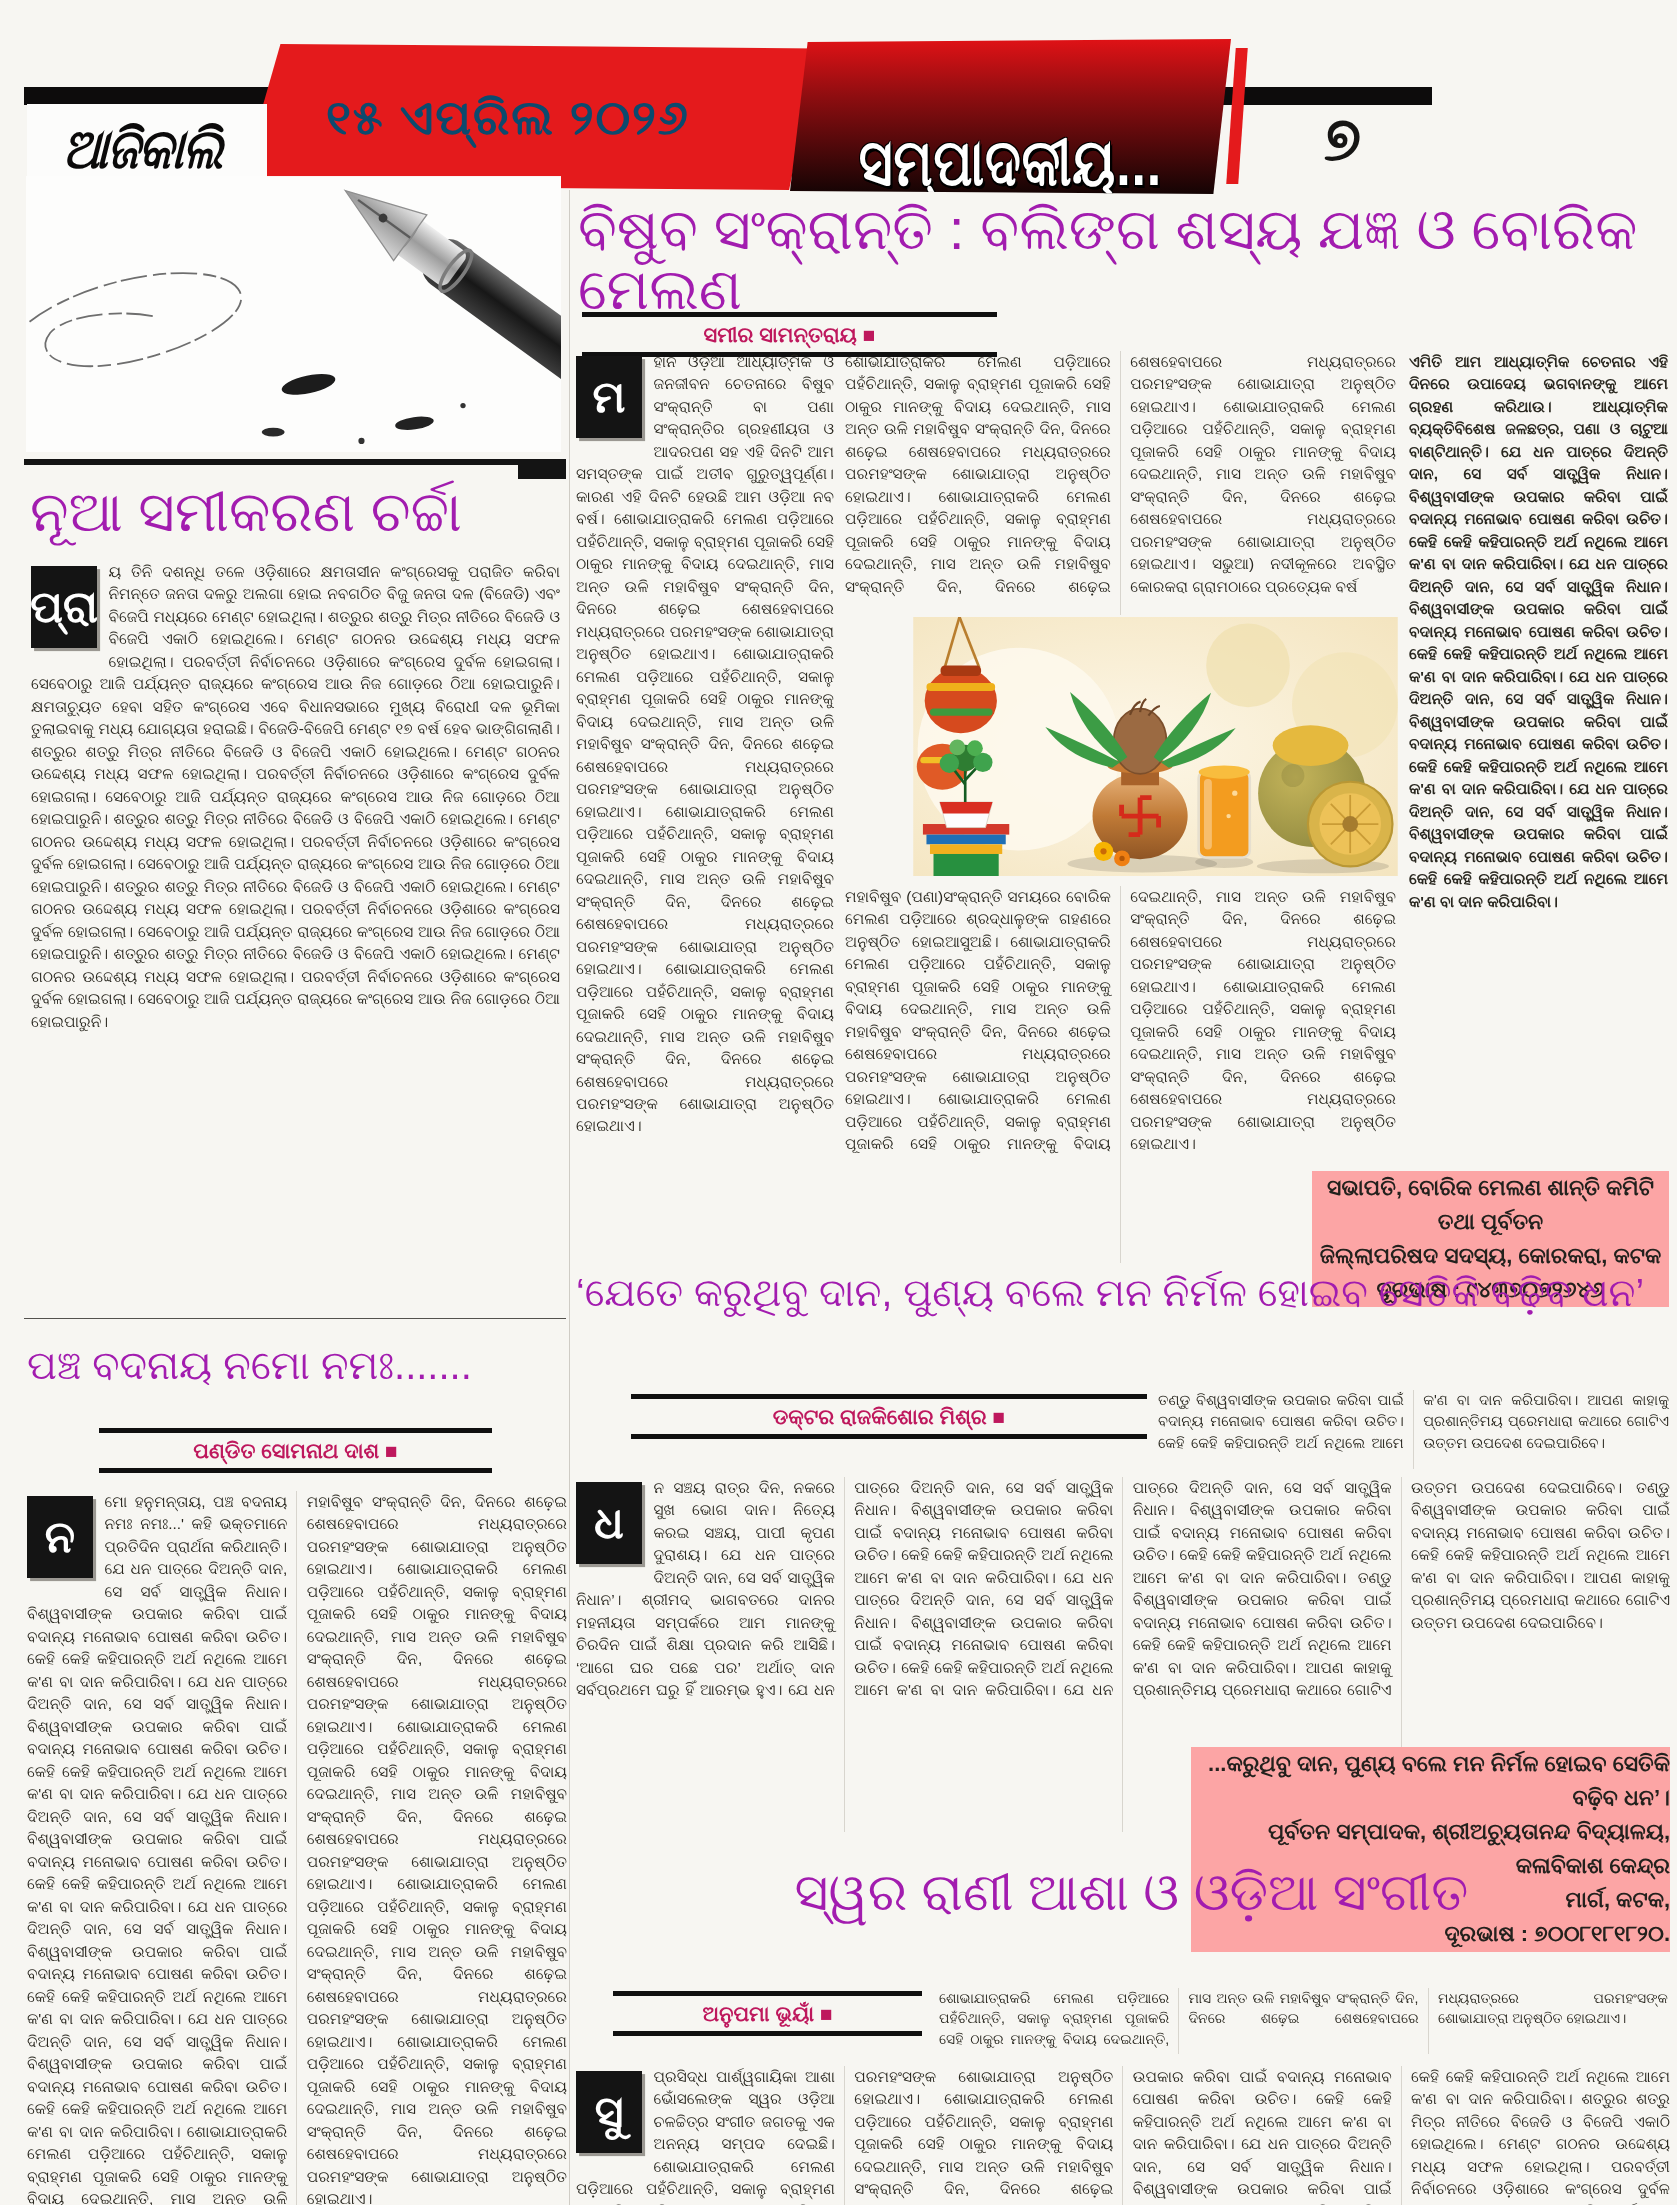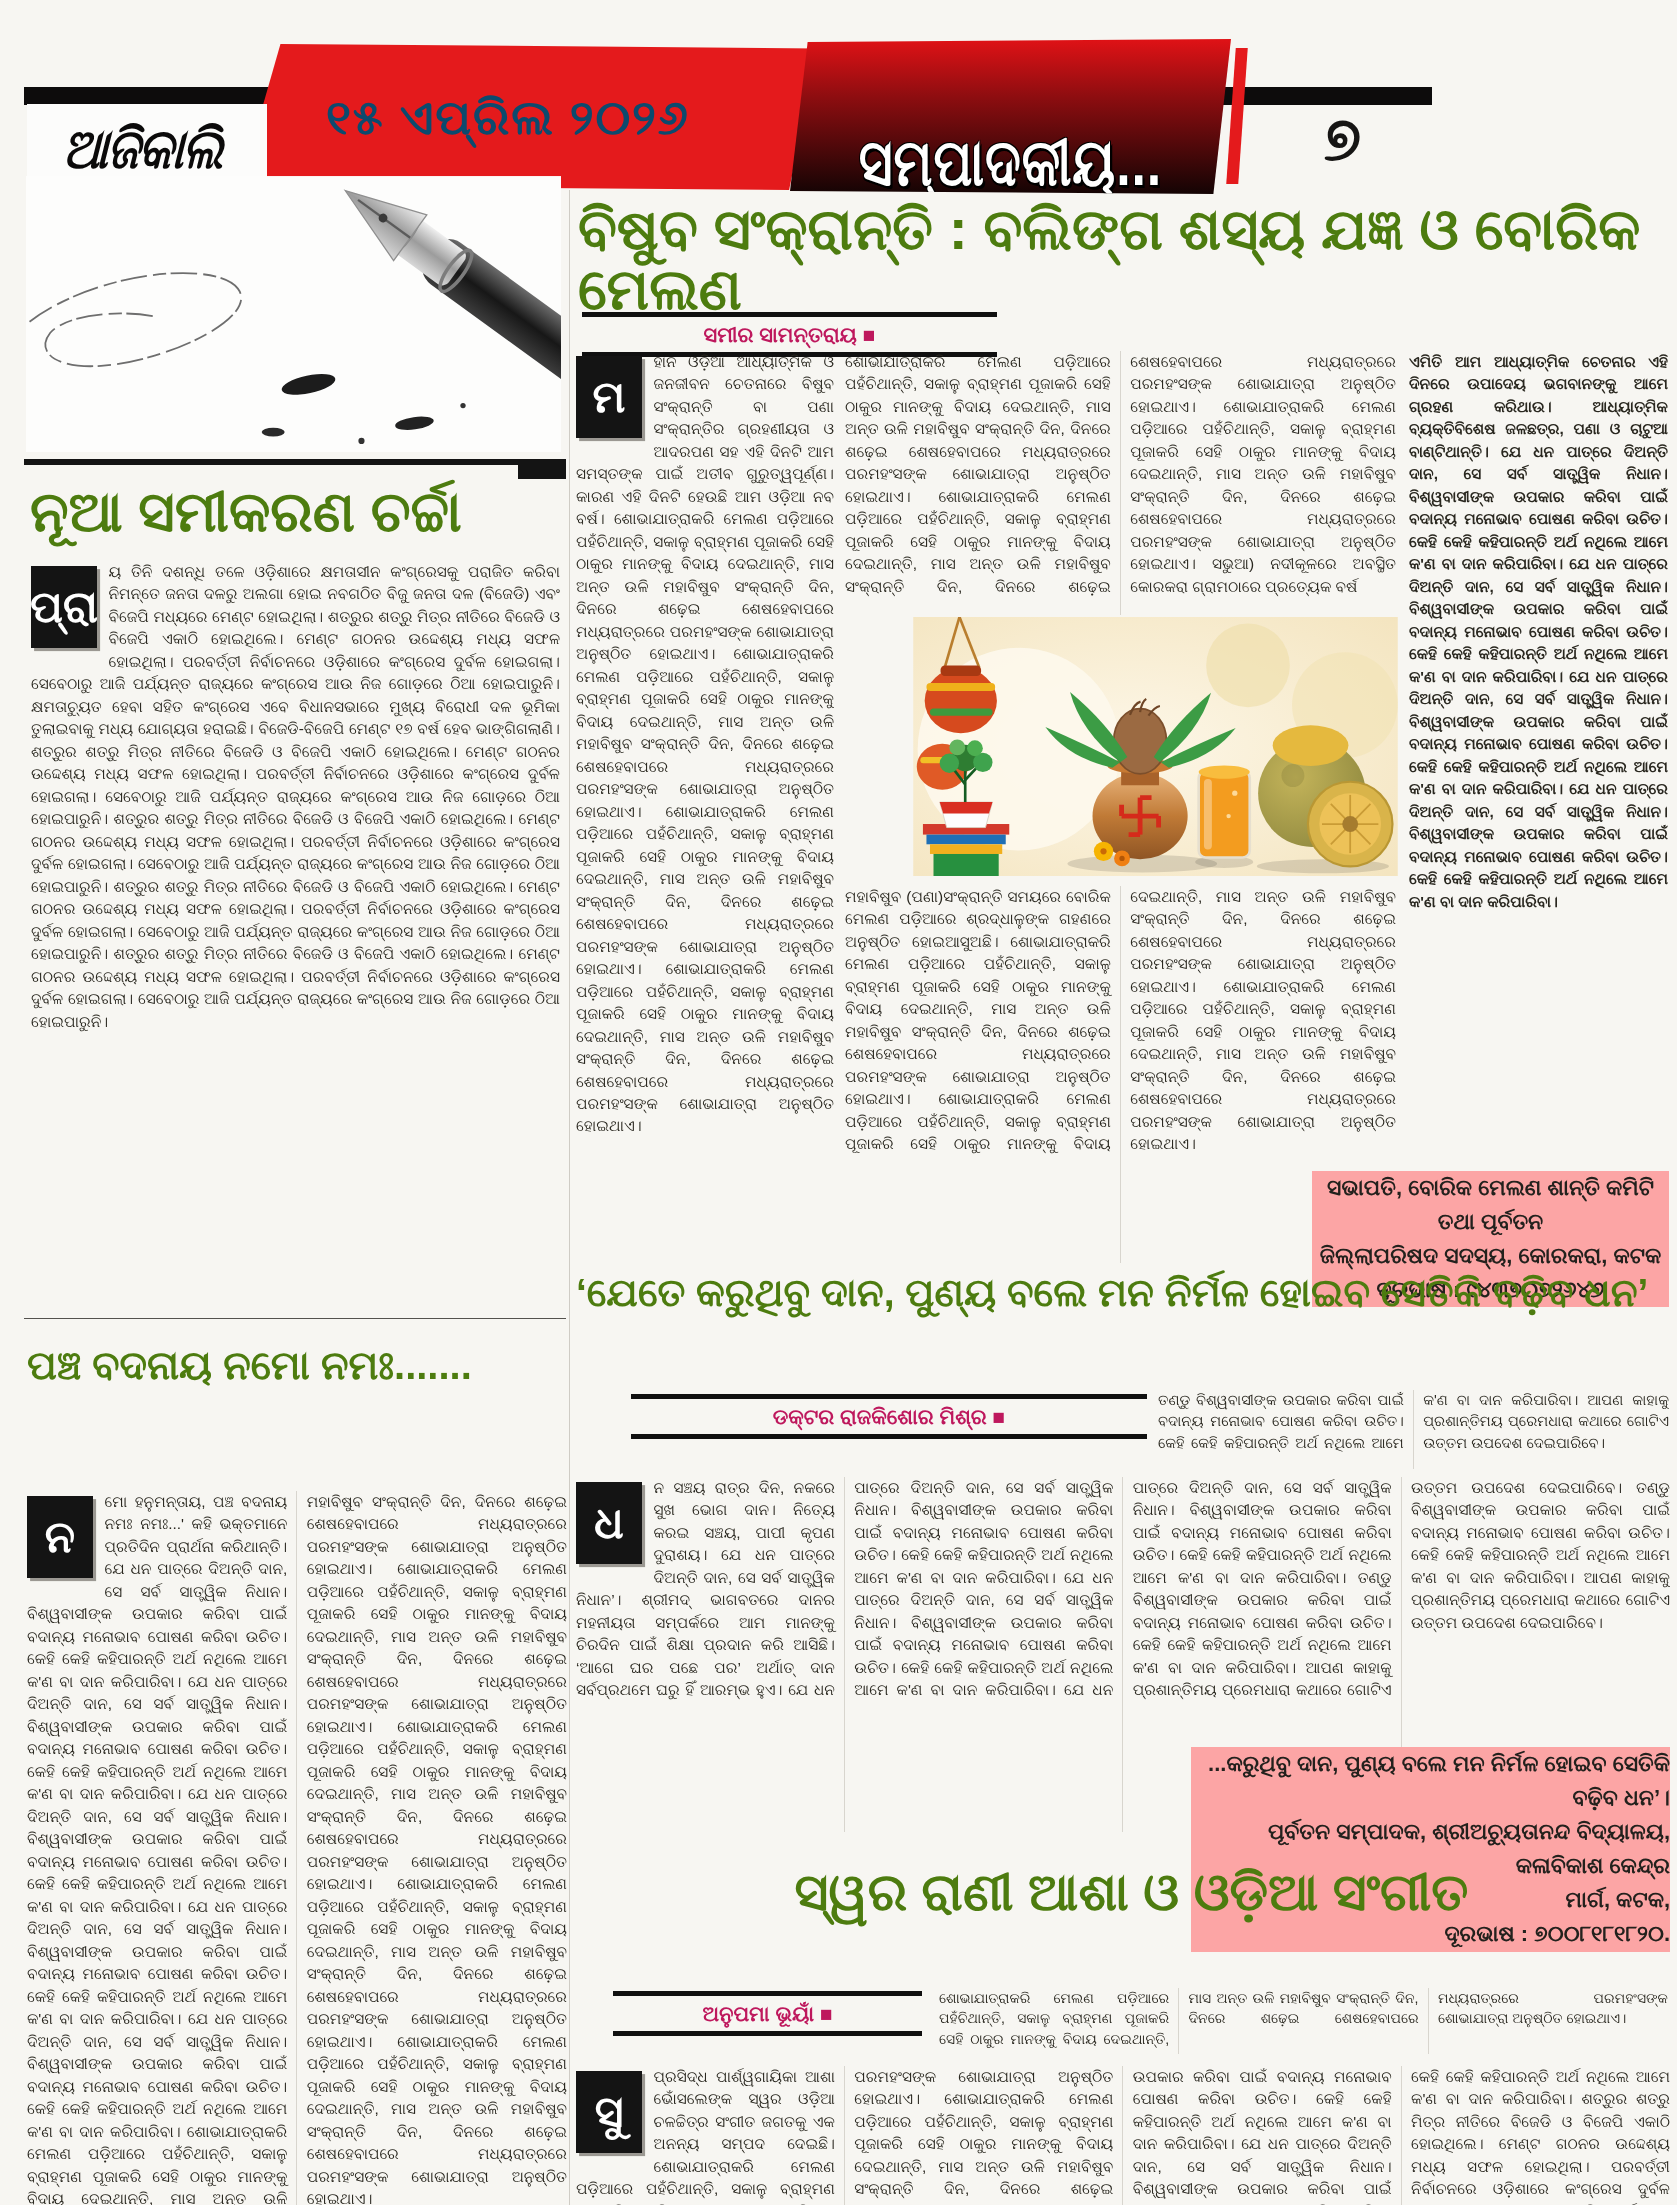--- a/index.html
+++ b/index.html
@@ -12,21 +12,21 @@
   .h-logo span{font-size:47px;font-weight:900;color:#0b0a0a;transform:skewX(-14deg) scaleY(1.18);letter-spacing:-1.3px;}
   .h-red{left:240px;top:44px;width:578px;height:146px;background:#e41a1c;clip-path:polygon(7% 0,100% 3%,95% 100%,0 97%);}
   .h-date{left:326px;top:90px;width:441px;font-size:48px;font-weight:800;color:#0c4a6e;letter-spacing:1.8px;}
   .h-dark{left:790px;top:39px;width:441px;height:155px;background:linear-gradient(180deg,#e01216 0%,#8c0d10 38%,#140404 100%);
           clip-path:polygon(4% 2%,100% 0,96% 100%,0 98%);display:flex;align-items:flex-end;justify-content:center;}
   .h-dark span{font-size:52px;font-weight:900;color:#fff;letter-spacing:0.9px;transform:scaleY(1.25);
           text-shadow:2.2px 2.2px 0 #000,-0.9px -0.9px 0 #000,0.9px -0.9px 0 #000,-0.9px 0.9px 0 #000;}
   .h-sliver{left:1231px;top:48px;width:11.5px;height:136px;background:#e41a1c;transform:skewX(-4deg);}
   .h-page{left:1281px;top:104px;width:123px;font-size:61px;font-weight:700;color:#161514;text-align:center;}
   
-  .hl{font-weight:700;color:#4d7c0f;line-height:1.06;}
+  .hl{font-weight:400;color:#a21caf;line-height:1.06;}
   .bt{font-size:15.4px;line-height:1.46;text-align:justify;color:#29271f;overflow:hidden;}
   .c2{column-count:2;column-gap:19.4px;column-rule:0.4px solid #d8d5ce;}
   .c3{column-count:3;column-gap:19.4px;column-rule:0.4px solid #d8d5ce;}
   .c4{column-count:4;column-gap:19.4px;column-rule:0.4px solid #d8d5ce;}
   .dc{float:left;width:66px;height:82px;background:#141414;color:#fff;font-size:44px;font-weight:700;
       display:flex;align-items:center;justify-content:center;margin:5.3px 11.5px 3.5px 0;box-shadow:3.1px 3.1px 0 #9b9892;}
   .byl .rule{height:5.3px;background:#101010;}
   .byl .name{font-size:21px;font-weight:800;text-align:center;padding:5.3px 0;color:#be185d;}
   .sig{font-size:22px;font-weight:700;line-height:1.55;color:#23211d;background:#fca5a5;}
   .vrule{left:569px;top:190px;width:0.9px;height:2536px;background:#cfccc5;}
@@ -252,20 +252,28 @@
     <span>ତଣ୍ଡୁ ବିଶ୍ୱବାସୀଙ୍କ ଉପକାର କରିବା ପାଇଁ ବଦାନ୍ୟ ମନୋଭାବ ପୋଷଣ କରିବା ଉଚିତ। କେହି କେହି କହିପାରନ୍ତି ଅର୍ଥ ନଥିଲେ ଆମେ କ'ଣ ବା ଦାନ କରିପାରିବା। ଆପଣ କାହାକୁ ପ୍ରଶାନ୍ତିମୟ ପ୍ରେମଧାରା କଥାରେ ଗୋଟିଏ ଉତ୍ତମ ଉପଦେଶ ଦେଇପାରିବେ। ତଣ୍ଡୁ ବିଶ୍ୱବାସୀଙ୍କ ଉପକାର କରିବା ପାଇଁ ବଦାନ୍ୟ ମନୋଭାବ ପୋଷଣ କରିବା ଉଚିତ। କେହି କେହି କହିପାରନ୍ତି ଅର୍ଥ ନଥିଲେ ଆମେ କ'ଣ ବା ଦାନ କରିପାରିବା। ଆପଣ କାହାକୁ ପ୍ରଶାନ୍ତିମୟ ପ୍ରେମଧାରା କଥାରେ ଗୋଟିଏ ଉତ୍ତମ ଉପଦେଶ ଦେଇପାରିବେ। </span>
   </div>
   <div class="abs sig" style="left:1191px;top:1747px;width:479px;text-align:right;">
     <div>...କରୁଥିବୁ ଦାନ, ପୁଣ୍ୟ ବଲେ ମନ ନିର୍ମଳ ହୋଇବ ସେତିକି ବଢ଼ିବ ଧନ’। </div>
     <div>ପୂର୍ବତନ ସମ୍ପାଦକ, ଶ୍ରୀଅଚ୍ୟୁତାନନ୍ଦ ବିଦ୍ୟାଳୟ, କଳାବିକାଶ କେନ୍ଦ୍ର </div>
     <div>ମାର୍ଗ, କଟକ, </div>
     <div>ଦୂରଭାଷ : ୭୦୦୮୧୮୧୮୨୦. </div>
   </div>
 
   <div class="abs hl" style="left:27px;top:1344px;width:540px;font-size:40px;">ପଞ୍ଚ ବଦନାୟ ନମୋ ନମଃ....... </div>
+  <div class="abs byl" style="left:99px;top:1428px;width:393px;">
+    <div class="rule"></div>
+    <div class="name">
+      <span>ପଣ୍ଡିତ ସୋମନାଥ ଦାଶ </span>
+      <span>■ </span>
+    </div>
+    <div class="rule"></div>
+  </div>
   <div class="abs bt c2" style="left:27px;top:1491px;width:540px;height:1125px;">
     <span class="dc">ନ </span>
     <span>ମୋ ହନୁମନ୍ତାୟ, ପଞ୍ଚ ବଦନାୟ ନମଃ ନମଃ...' କହି ଭକ୍ତମାନେ ପ୍ରତିଦିନ ପ୍ରାର୍ଥନା କରିଥାନ୍ତି। </span>
     <span>ଯେ ଧନ ପାତ୍ରେ ଦିଅନ୍ତି ଦାନ, ସେ ସର୍ବ ସାତ୍ତ୍ୱିକ ନିଧାନ। ବିଶ୍ୱବାସୀଙ୍କ ଉପକାର କରିବା ପାଇଁ ବଦାନ୍ୟ ମନୋଭାବ ପୋଷଣ କରିବା ଉଚିତ। କେହି କେହି କହିପାରନ୍ତି ଅର୍ଥ ନଥିଲେ ଆମେ କ'ଣ ବା ଦାନ କରିପାରିବା। ଯେ ଧନ ପାତ୍ରେ ଦିଅନ୍ତି ଦାନ, ସେ ସର୍ବ ସାତ୍ତ୍ୱିକ ନିଧାନ। ବିଶ୍ୱବାସୀଙ୍କ ଉପକାର କରିବା ପାଇଁ ବଦାନ୍ୟ ମନୋଭାବ ପୋଷଣ କରିବା ଉଚିତ। କେହି କେହି କହିପାରନ୍ତି ଅର୍ଥ ନଥିଲେ ଆମେ କ'ଣ ବା ଦାନ କରିପାରିବା। ଯେ ଧନ ପାତ୍ରେ ଦିଅନ୍ତି ଦାନ, ସେ ସର୍ବ ସାତ୍ତ୍ୱିକ ନିଧାନ। ବିଶ୍ୱବାସୀଙ୍କ ଉପକାର କରିବା ପାଇଁ ବଦାନ୍ୟ ମନୋଭାବ ପୋଷଣ କରିବା ଉଚିତ। କେହି କେହି କହିପାରନ୍ତି ଅର୍ଥ ନଥିଲେ ଆମେ କ'ଣ ବା ଦାନ କରିପାରିବା। ଯେ ଧନ ପାତ୍ରେ ଦିଅନ୍ତି ଦାନ, ସେ ସର୍ବ ସାତ୍ତ୍ୱିକ ନିଧାନ। ବିଶ୍ୱବାସୀଙ୍କ ଉପକାର କରିବା ପାଇଁ ବଦାନ୍ୟ ମନୋଭାବ ପୋଷଣ କରିବା ଉଚିତ। କେହି କେହି କହିପାରନ୍ତି ଅର୍ଥ ନଥିଲେ ଆମେ କ'ଣ ବା ଦାନ କରିପାରିବା। ଯେ ଧନ ପାତ୍ରେ ଦିଅନ୍ତି ଦାନ, ସେ ସର୍ବ ସାତ୍ତ୍ୱିକ ନିଧାନ। ବିଶ୍ୱବାସୀଙ୍କ ଉପକାର କରିବା ପାଇଁ ବଦାନ୍ୟ ମନୋଭାବ ପୋଷଣ କରିବା ଉଚିତ। କେହି କେହି କହିପାରନ୍ତି ଅର୍ଥ ନଥିଲେ ଆମେ କ'ଣ ବା ଦାନ କରିପାରିବା। </span>
     <span>ଶୋଭାଯାତ୍ରାକରି ମେଲଣ ପଡ଼ିଆରେ ପହଁଚିଥାନ୍ତି, ସକାଳୁ ବ୍ରାହ୍ମଣ ପୂଜାକରି ସେହି ଠାକୁର ମାନଙ୍କୁ ବିଦାୟ ଦେଇଥାନ୍ତି, ମାସ ଅନ୍ତ ଉଳି ମହାବିଷୁବ ସଂକ୍ରାନ୍ତି ଦିନ, ଦିନରେ ଶଢ଼େଇ ଶେଷହେବାପରେ ମଧ୍ୟରାତ୍ରରେ ପରମହଂସଙ୍କ ଶୋଭାଯାତ୍ରା ଅନୁଷ୍ଠିତ ହୋଇଥାଏ। ଶୋଭାଯାତ୍ରାକରି ମେଲଣ ପଡ଼ିଆରେ ପହଁଚିଥାନ୍ତି, ସକାଳୁ ବ୍ରାହ୍ମଣ ପୂଜାକରି ସେହି ଠାକୁର ମାନଙ୍କୁ ବିଦାୟ ଦେଇଥାନ୍ତି, ମାସ ଅନ୍ତ ଉଳି ମହାବିଷୁବ ସଂକ୍ରାନ୍ତି ଦିନ, ଦିନରେ ଶଢ଼େଇ ଶେଷହେବାପରେ ମଧ୍ୟରାତ୍ରରେ ପରମହଂସଙ୍କ ଶୋଭାଯାତ୍ରା ଅନୁଷ୍ଠିତ ହୋଇଥାଏ। ଶୋଭାଯାତ୍ରାକରି ମେଲଣ ପଡ଼ିଆରେ ପହଁଚିଥାନ୍ତି, ସକାଳୁ ବ୍ରାହ୍ମଣ ପୂଜାକରି ସେହି ଠାକୁର ମାନଙ୍କୁ ବିଦାୟ ଦେଇଥାନ୍ତି, ମାସ ଅନ୍ତ ଉଳି ମହାବିଷୁବ ସଂକ୍ରାନ୍ତି ଦିନ, ଦିନରେ ଶଢ଼େଇ ଶେଷହେବାପରେ ମଧ୍ୟରାତ୍ରରେ ପରମହଂସଙ୍କ ଶୋଭାଯାତ୍ରା ଅନୁଷ୍ଠିତ ହୋଇଥାଏ। ଶୋଭାଯାତ୍ରାକରି ମେଲଣ ପଡ଼ିଆରେ ପହଁଚିଥାନ୍ତି, ସକାଳୁ ବ୍ରାହ୍ମଣ ପୂଜାକରି ସେହି ଠାକୁର ମାନଙ୍କୁ ବିଦାୟ ଦେଇଥାନ୍ତି, ମାସ ଅନ୍ତ ଉଳି ମହାବିଷୁବ ସଂକ୍ରାନ୍ତି ଦିନ, ଦିନରେ ଶଢ଼େଇ ଶେଷହେବାପରେ ମଧ୍ୟରାତ୍ରରେ ପରମହଂସଙ୍କ ଶୋଭାଯାତ୍ରା ଅନୁଷ୍ଠିତ ହୋଇଥାଏ। ଶୋଭାଯାତ୍ରାକରି ମେଲଣ ପଡ଼ିଆରେ ପହଁଚିଥାନ୍ତି, ସକାଳୁ ବ୍ରାହ୍ମଣ ପୂଜାକରି ସେହି ଠାକୁର ମାନଙ୍କୁ ବିଦାୟ ଦେଇଥାନ୍ତି, ମାସ ଅନ୍ତ ଉଳି ମହାବିଷୁବ ସଂକ୍ରାନ୍ତି ଦିନ, ଦିନରେ ଶଢ଼େଇ ଶେଷହେବାପରେ ମଧ୍ୟରାତ୍ରରେ ପରମହଂସଙ୍କ ଶୋଭାଯାତ୍ରା ଅନୁଷ୍ଠିତ ହୋଇଥାଏ। </span>
   </div>
 
   <div class="abs hl" style="left:591px;top:1865px;width:1081px;font-size:52px;text-align:center;">ସ୍ୱର ରାଣୀ ଆଶା ଓ ଓଡ଼ିଆ ସଂଗୀତ </div>
   <div class="abs byl" style="left:613px;top:1991px;width:309px;">
     <div class="rule"></div>

